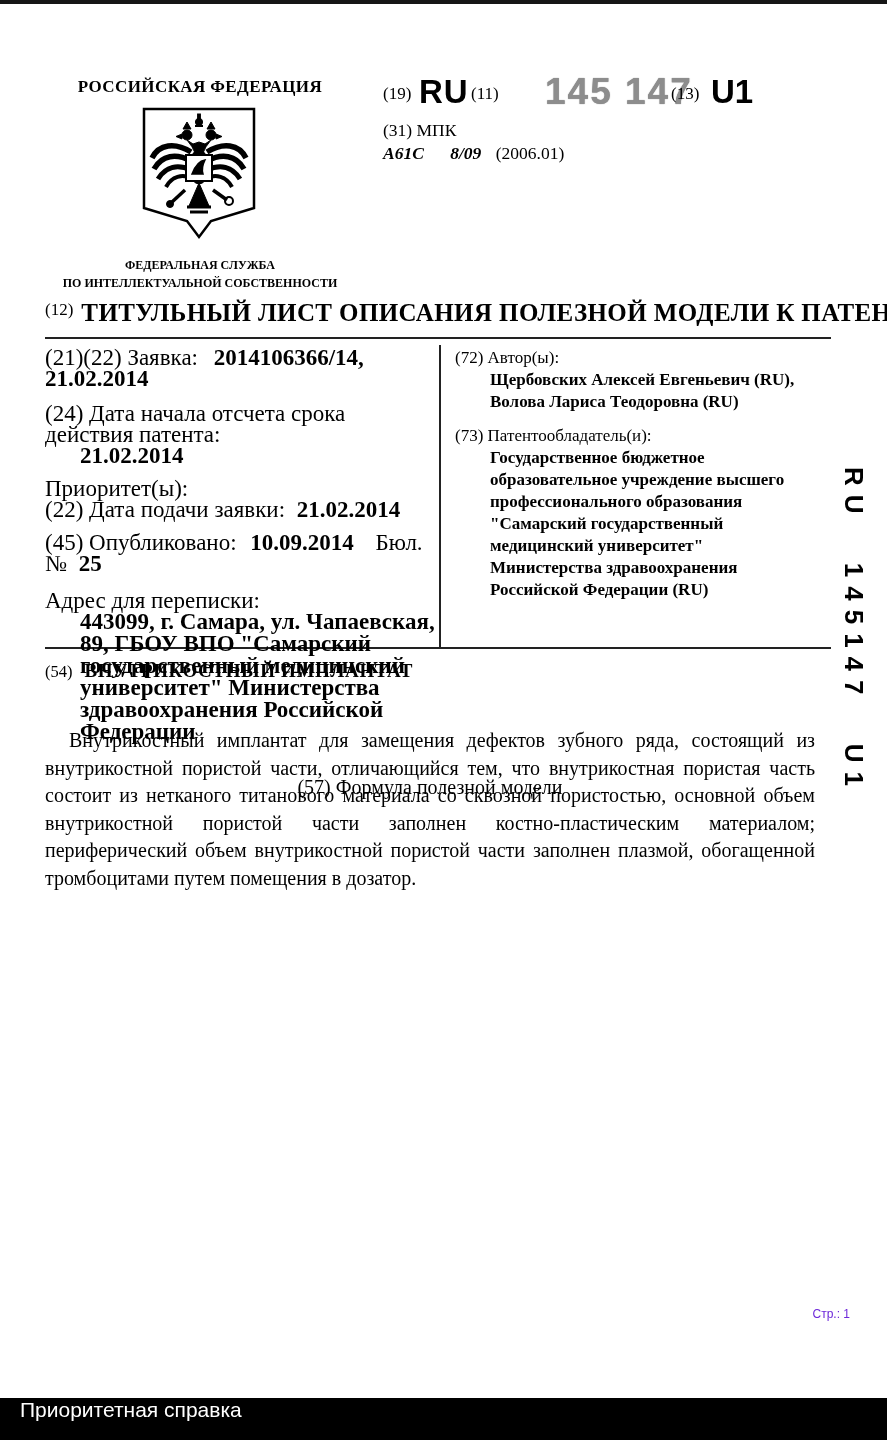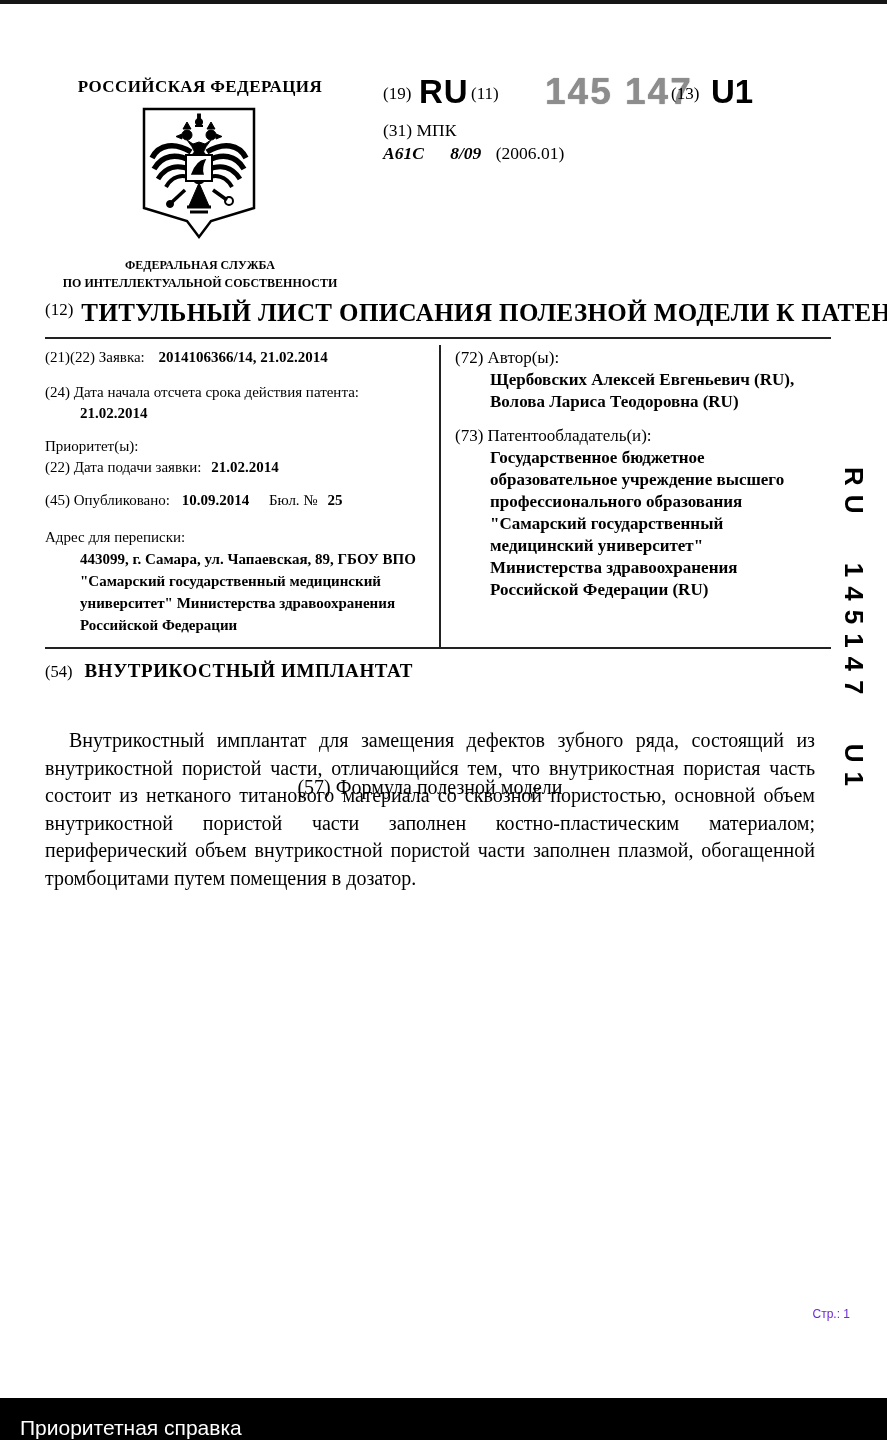--- a/index.html
+++ b/index.html
@@ -28,41 +28,41 @@
   .ipc-ed{margin-left:10px;}
 
   .doc-type{position:absolute;top:299px;left:45px;width:790px;white-space:nowrap;}
   .doc-type .num{font-size:17px;vertical-align:6px;}
   .doc-type .ttl{font-weight:bold;font-size:25px;letter-spacing:.4px;margin-left:4px;}
 
   .rule1{position:absolute;top:337px;left:45px;width:786px;height:2px;background:#222;}
   .vdiv{position:absolute;top:345px;left:439px;width:2px;height:303px;background:#222;}
   .rule2{position:absolute;top:647px;left:45px;width:786px;height:2px;background:#222;}
 
-  .leftcol{position:absolute;top:347px;left:45px;width:392px;font-size:15px;line-height:21px;}
+  .leftcol{position:absolute;top:347px;left:45px;width:392px;font-size:23px;line-height:21px;}
   .rightcol{position:absolute;top:347px;left:455px;width:362px;font-size:17px;line-height:22px;}
   .b{font-weight:bold;}
   .indent{padding-left:35px;}
   .mt1{margin-top:14px;}
   .mt2{margin-top:12px;}
   .mt3{margin-top:16px;}
   .addr{line-height:22px;}
 
   .sec54{position:absolute;top:660px;left:45px;white-space:nowrap;}
   .sec54 .num{font-size:16.5px;}
   .sec54 .ttl{font-weight:bold;font-size:19px;letter-spacing:.6px;margin-left:8px;}
 
   .claims-head{position:absolute;top:734px;left:45px;width:770px;text-align:center;font-size:20px;margin-top:42px;}
   .claims-body{position:absolute;top:727px;left:45px;width:770px;font-size:20px;line-height:27.5px;text-align:justify;text-indent:24px;}
 
   .side-label{position:absolute;left:869px;top:467px;transform-origin:0 0;transform:rotate(90deg);font-family:"Liberation Sans","DejaVu Sans",sans-serif;font-weight:bold;font-size:26px;letter-spacing:9px;word-spacing:24px;white-space:nowrap;}
 
   .page-num{position:absolute;top:1307px;left:0;width:850px;text-align:right;font-family:"Liberation Sans","DejaVu Sans",sans-serif;font-size:12px;color:#6d28d9;}
 
-  .bottom-bar{position:absolute;top:1398px;left:0;width:887px;height:42px;background:#000;color:#fff;display:flex;align-items:flex-end;box-sizing:border-box;padding-left:20px;font-family:"Liberation Sans","DejaVu Sans",sans-serif;font-size:21px;}
+  .bottom-bar{position:absolute;top:1398px;left:0;width:887px;height:42px;background:#000;color:#fff;display:flex;align-items:flex-start;box-sizing:border-box;padding-left:20px;font-family:"Liberation Sans","DejaVu Sans",sans-serif;font-size:21px;}
 </style>
 </head>
 <body>
 
 <div class="topline"></div>
 
 <div class="country">РОССИЙСКАЯ ФЕДЕРАЦИЯ</div>
 
 <div class="coat">
   <svg width="120" height="136" viewBox="0 0 120 136" xmlns="http://www.w3.org/2000/svg">

